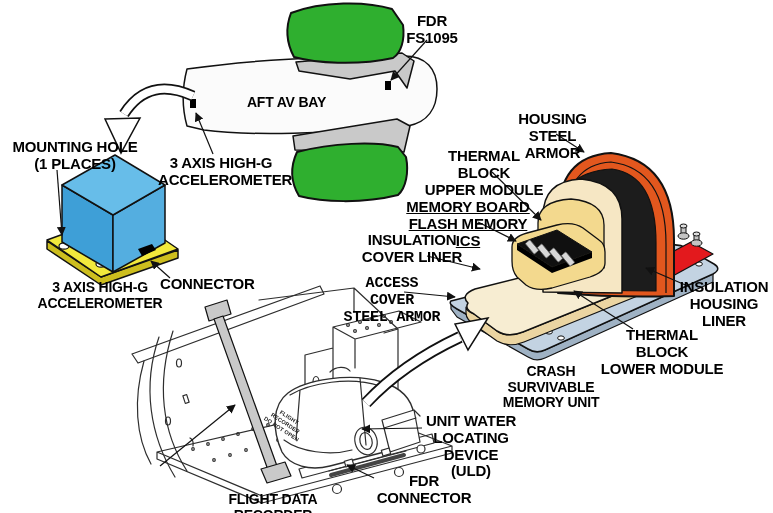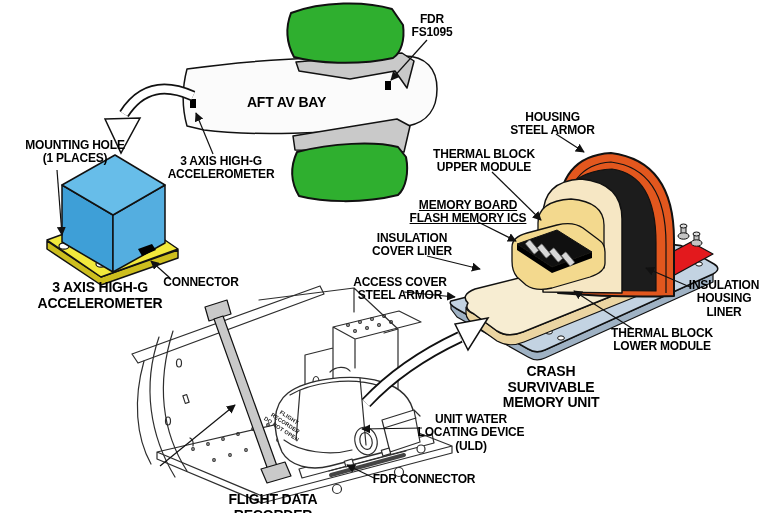--- a/index.html
+++ b/index.html
@@ -1,19 +1,19 @@
 <!DOCTYPE html>
 <html style="--c-green: #2FAF2F; --c-wing-gray: #C9C9C9; --c-fuselage: #FBFBFB; --c-cube-top: #67BDE9; --c-cube-left: #3E9FD7; --c-cube-right: #54AEE0; --c-base-yellow: #F2E93C; --c-base-yellow-side: #CDBE1E; --c-orange: #E2571E; --c-liner-black: #1C1C1C; --c-cream: #F6E7C4; --c-cream-dark: #EBD5A2; --c-module-yellow: #F3D98E; --c-slab: #F7EDD2; --c-plate-blue: #C3D3E2; --c-plate-blue-side: #9FB2C4; --c-plate-red: #E3191D; --c-chip: #D8D8D8; --c-strut: #C9C9C9; --c-lineart: #2E2E2E; --c-label: #000000;"><head>
 <meta charset="utf-8">
 <style>
   html,body{margin:0;padding:0;background:#fff;}
   .canvas{position:relative;width:773px;height:513px;background:#fff;overflow:hidden;
           font-family:"Liberation Sans",sans-serif;}
   .art{position:absolute;left:0;top:0;}
-  .lbl{position:absolute;font-weight:bold;font-size:12px;line-height:1.12;
+  .lbl{position:absolute;font-weight:bold;font-size:15px;line-height:1.12;
        text-align:center;white-space:pre-line;color:var(--c-label,#000);letter-spacing:-0.2px;}
   .cap{font-size:14px;}
   .rot{transform:rotate(33deg);font-size:5.5px;line-height:1.3;letter-spacing:.2px;color:#222;}
 </style>
 </head>
 <body>
 
 <div class="canvas">
 
 <svg class="art" width="773" height="513" viewBox="0 0 773 513">
@@ -181,21 +181,21 @@
 ACCELEROMETER</div>
 <div class="lbl" style="left:160px;top:276px;width:82px;">CONNECTOR</div>
 <div class="lbl" style="left:500px;top:111px;width:105px;">HOUSING
 STEEL ARMOR</div>
 <div class="lbl" style="left:422px;top:148px;width:124px;">THERMAL BLOCK
 UPPER MODULE</div>
 <div class="lbl" style="left:405px;top:199px;width:126px;text-decoration:underline;">MEMORY BOARD
 FLASH MEMORY ICS</div>
 <div class="lbl" style="left:360px;top:232px;width:104px;">INSULATION
 COVER LINER</div>
-<div class="lbl" style="left:348px;top:276px;width:104px;">ACCESS COVER
+<div class="lbl" style="left:340px;top:276px;width:104px;font-family:Liberation Mono, monospace;">ACCESS COVER
 STEEL ARMOR</div>
 <div class="lbl" style="left:678px;top:279px;width:92px;">INSULATION
 HOUSING LINER</div>
 <div class="lbl" style="left:600px;top:327px;width:124px;">THERMAL BLOCK
 LOWER MODULE</div>
 <div class="lbl cap" style="left:486px;top:352px;width:130px;margin-top:12px;">CRASH SURVIVABLE
 MEMORY UNIT</div>
 <div class="lbl" style="left:408px;top:413px;width:126px;">UNIT WATER
 LOCATING DEVICE
 (ULD)</div>

